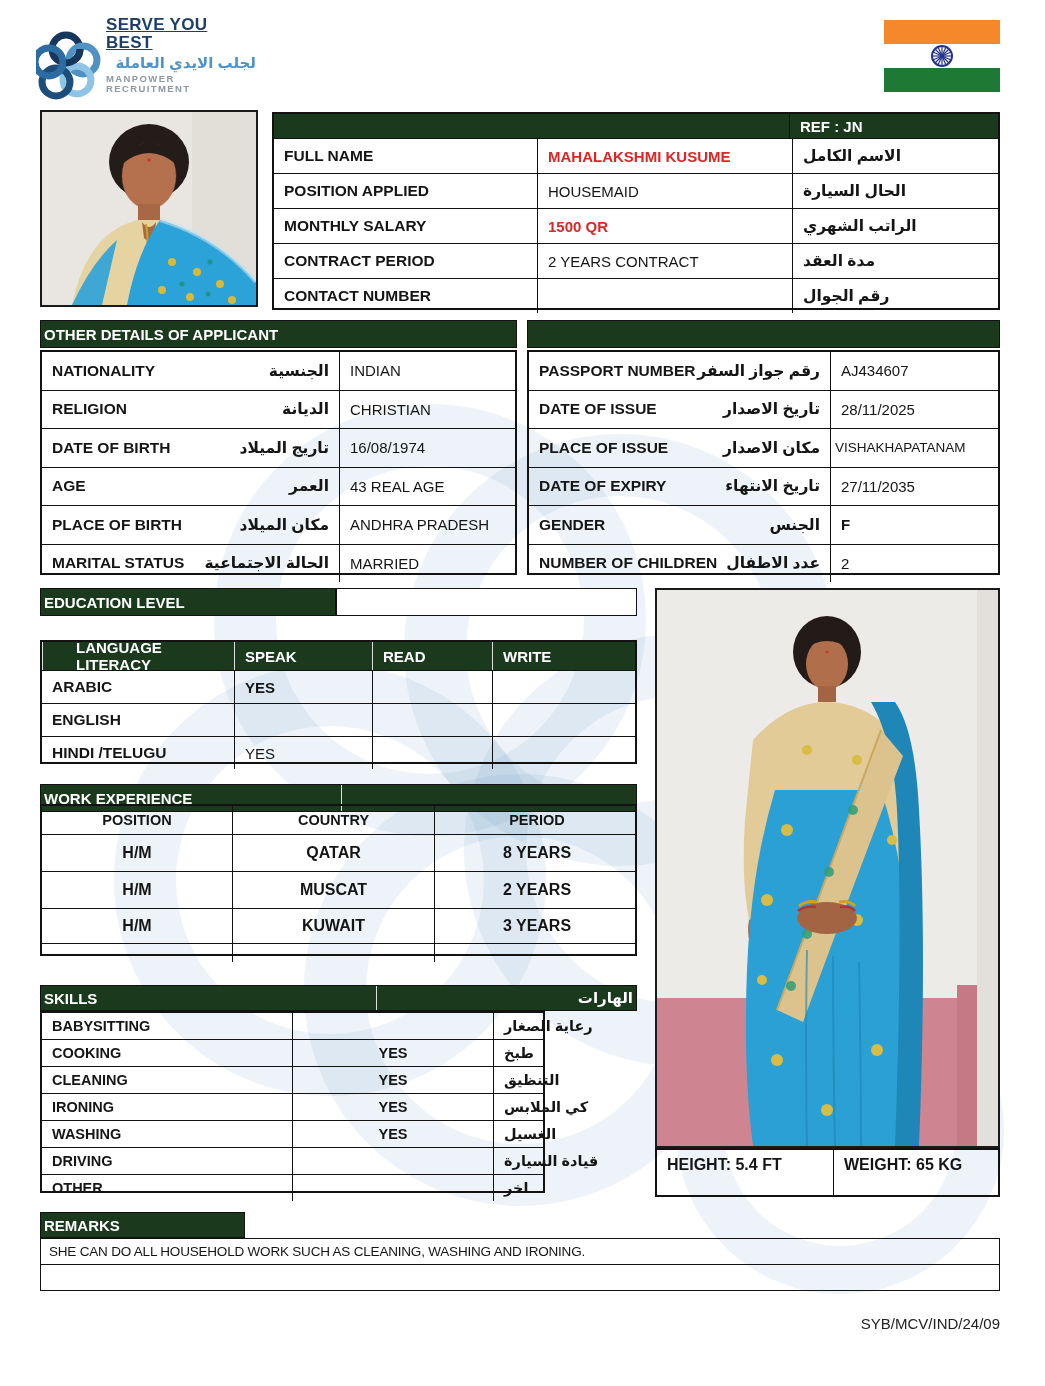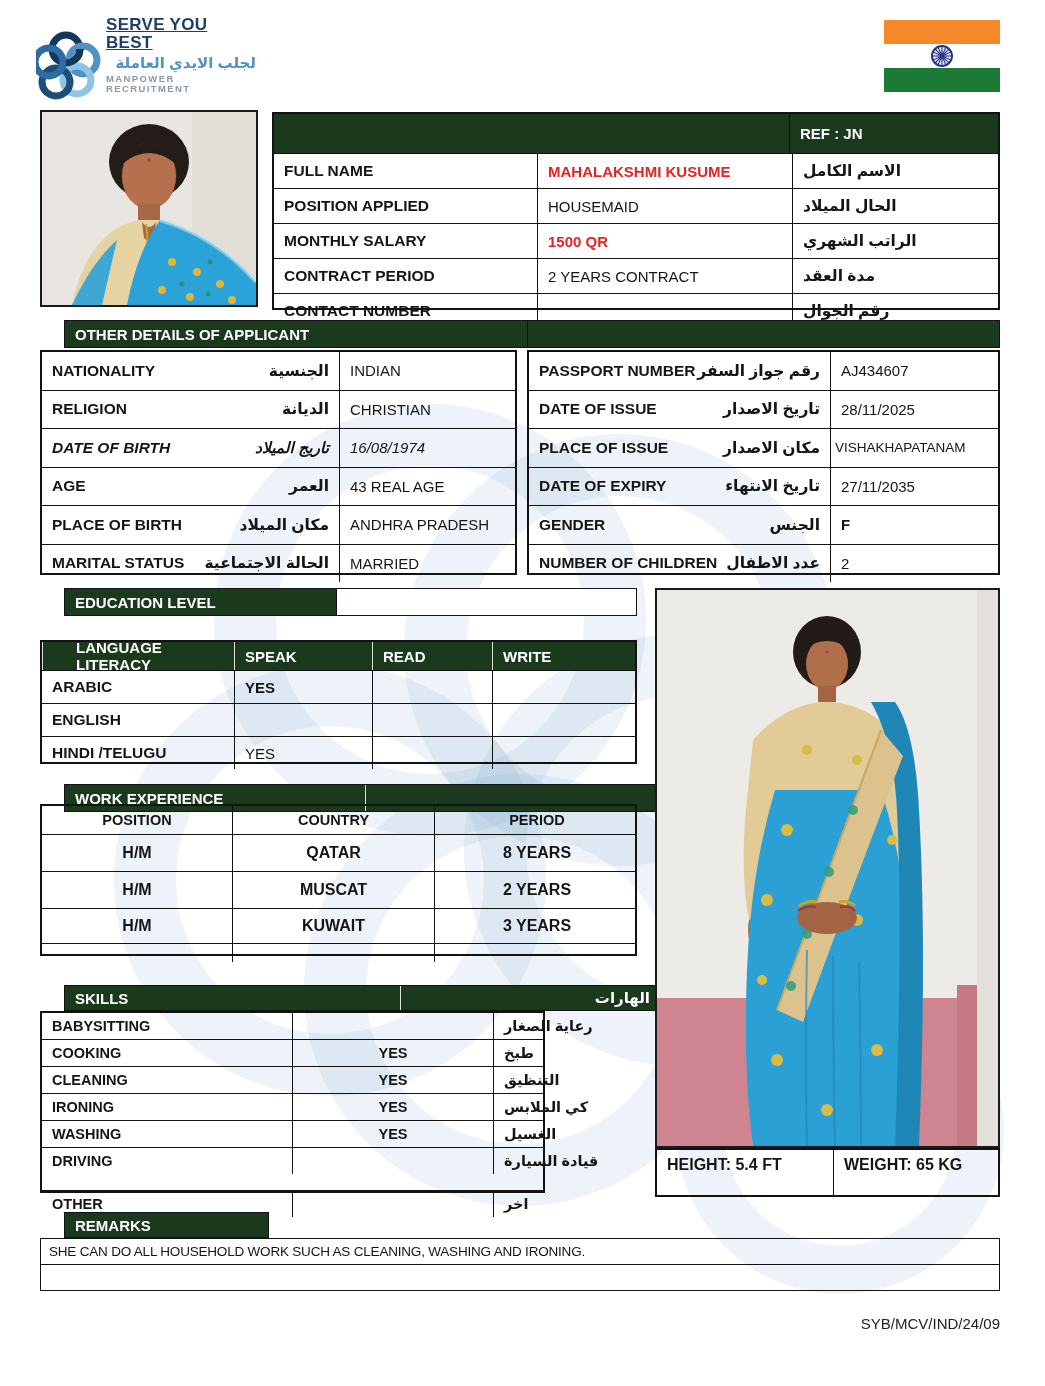--- a/index.html
+++ b/index.html
@@ -26,21 +26,21 @@
   .cell{height:100%;display:flex;align-items:center;box-sizing:border-box;border-left:1.5px solid #121212;padding:0 10px;overflow:hidden;}
   .cell:first-child{border-left:none;}
   .ghead .cell{border-left:1px solid rgba(255,255,255,.85);}
   .lbl{font-weight:bold;font-size:15.5px;}
   .val{font-size:15px;}
   .ar{font-weight:bold;font-size:15.5px;direction:rtl;justify-content:flex-start;}
   .spread{justify-content:space-between;}
   .ctr{justify-content:center;text-align:center;}
   .rt{justify-content:flex-end;text-align:right;}
 
-  .barlabel{font-size:15px;font-weight:bold;display:flex;align-items:center;padding:0 10px;margin-left:24px;}
+  .barlabel{font-size:15px;font-weight:bold;display:flex;align-items:center;padding:0 3px;}
   .remark-text{font-size:13.5px;letter-spacing:-0.2px;}
   .footer-code{font-size:15px;color:#222;}
   svg{display:block;}
 </style>
 </head>
 <body>
 
 <div class="page">
 
   <svg class="wm" width="1045" height="1386" viewBox="0 0 1045 1386">
@@ -118,33 +118,33 @@
       <g fill="#1f8f6e" opacity=".8">
         <circle cx="140" cy="172" r="2.5"></circle>
           <circle cx="166" cy="182" r="2.5"></circle>
           <circle cx="168" cy="150" r="2.5"></circle>
       </g>
       <path d="M30 193 Q50 150 75 128 L60 193 Z" fill="#2ba2d8" opacity=".9"></path>
     </svg>
   </div>
 
   <div class="abs z tbl" style="left:272px;top:112px;width:728px;height:198px;">
-    <div class="row green" style="grid-template-columns:515px 209px;height:39px;">
+    <div class="row green" style="grid-template-columns:515px 209px;height:24px;">
       <div class="cell"></div>
       <div class="cell bold" style="border-left:1.5px solid #0a140a;font-size:15px;">REF : JN</div>
     </div>
     <div class="row" style="grid-template-columns:263px 255px 210px;height:34px;">
       <div class="cell lbl">FULL NAME</div>
       <div class="cell val red">MAHALAKSHMI KUSUME</div>
       <div class="cell ar rt" dir="rtl">الاسم الكامل</div>
     </div>
     <div class="row" style="grid-template-columns:263px 255px 210px;height:34px;">
       <div class="cell lbl">POSITION APPLIED</div>
       <div class="cell val">HOUSEMAID</div>
-      <div class="cell ar rt" dir="rtl">الحال الميلاد</div>
+      <div class="cell ar rt" dir="rtl">الحال السيارة</div>
     </div>
     <div class="row" style="grid-template-columns:263px 255px 210px;height:34px;">
       <div class="cell lbl">MONTHLY SALARY</div>
       <div class="cell val red">1500 QR</div>
       <div class="cell ar rt" dir="rtl">الراتب الشهري</div>
     </div>
     <div class="row" style="grid-template-columns:263px 255px 210px;height:34px;">
       <div class="cell lbl">CONTRACT PERIOD</div>
       <div class="cell val">2 YEARS CONTRACT</div>
       <div class="cell ar rt" dir="rtl">مدة العقد</div>
@@ -167,21 +167,21 @@
         </div>
       <div class="cell val">INDIAN</div>
     </div>
     <div class="row" style="grid-template-columns:297px 176px;height:37.5px;">
       <div class="cell spread">
           <span class="lbl">RELIGION</span>
           <span class="ar" dir="rtl">الديانة</span>
         </div>
       <div class="cell val">CHRISTIAN</div>
     </div>
-    <div class="row" style="grid-template-columns:297px 176px;height:37.5px;font-style:italic;">
+    <div class="row" style="grid-template-columns:297px 176px;height:37.5px;">
       <div class="cell spread">
           <span class="lbl">DATE OF BIRTH</span>
           <span class="ar" dir="rtl">تاريج الميلاد</span>
         </div>
       <div class="cell val">16/08/1974</div>
     </div>
     <div class="row" style="grid-template-columns:297px 176px;height:37.5px;">
       <div class="cell spread">
           <span class="lbl">AGE</span>
           <span class="ar" dir="rtl">العمر</span>
@@ -340,21 +340,21 @@
     <div class="row" style="grid-template-columns:250px 201px 146px;height:26px;">
       <div class="cell lbl" style="font-size:14.5px;">WASHING</div>
       <div class="cell ctr bold" style="font-size:14.5px;">YES</div>
       <div class="cell ar rt" dir="rtl" style="font-size:14.5px;">الغسيل</div>
     </div>
     <div class="row" style="grid-template-columns:250px 201px 146px;height:26px;">
       <div class="cell lbl" style="font-size:14.5px;">DRIVING</div>
       <div class="cell ctr bold" style="font-size:14.5px;"></div>
       <div class="cell ar rt" dir="rtl" style="font-size:14.5px;">قيادة السيارة</div>
     </div>
-    <div class="row" style="grid-template-columns:250px 201px 146px;height:26px;margin-top:16px;">
+    <div class="row" style="grid-template-columns:250px 201px 146px;height:26px;">
       <div class="cell lbl" style="font-size:14.5px;">OTHER</div>
       <div class="cell ctr bold" style="font-size:14.5px;"></div>
       <div class="cell ar rt" dir="rtl" style="font-size:14.5px;">اخر</div>
     </div>
   </div>
 
   <div class="abs z" style="left:655px;top:588px;width:345px;height:560px;border:2px solid #1a1a1a;background:#edebe7;">
     <svg width="341" height="556" viewBox="0 0 341 556" preserveAspectRatio="none">
       <rect width="341" height="556" fill="#edebe7"></rect>
       <rect x="0" y="408" width="341" height="148" fill="#cf8591"></rect>

